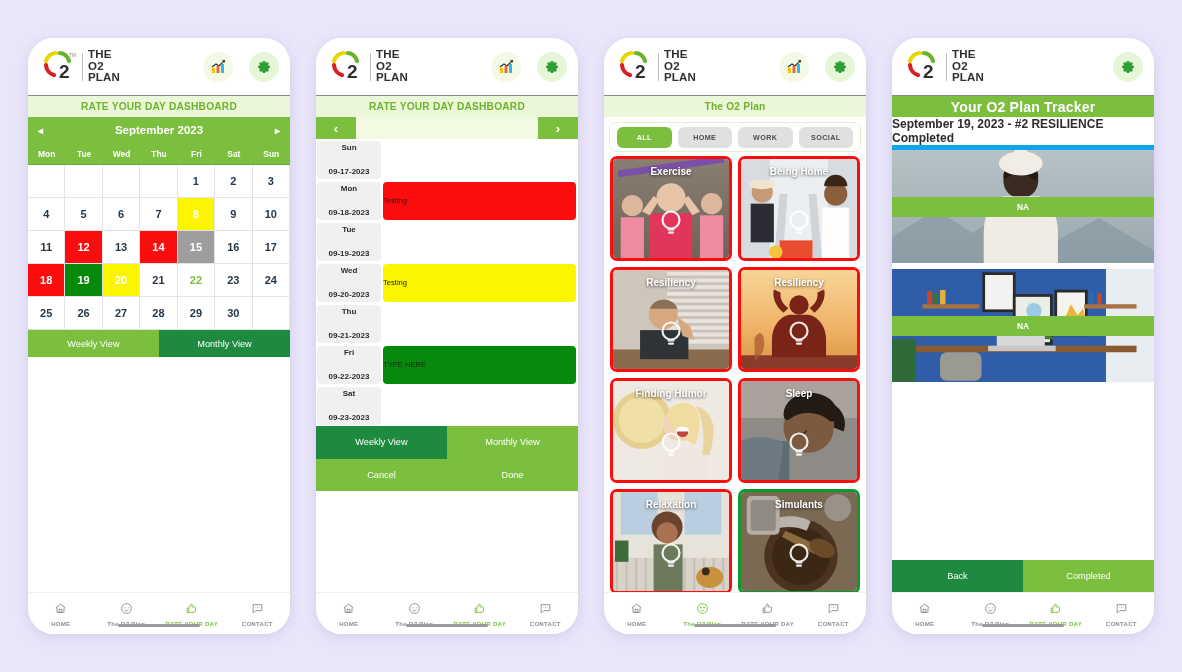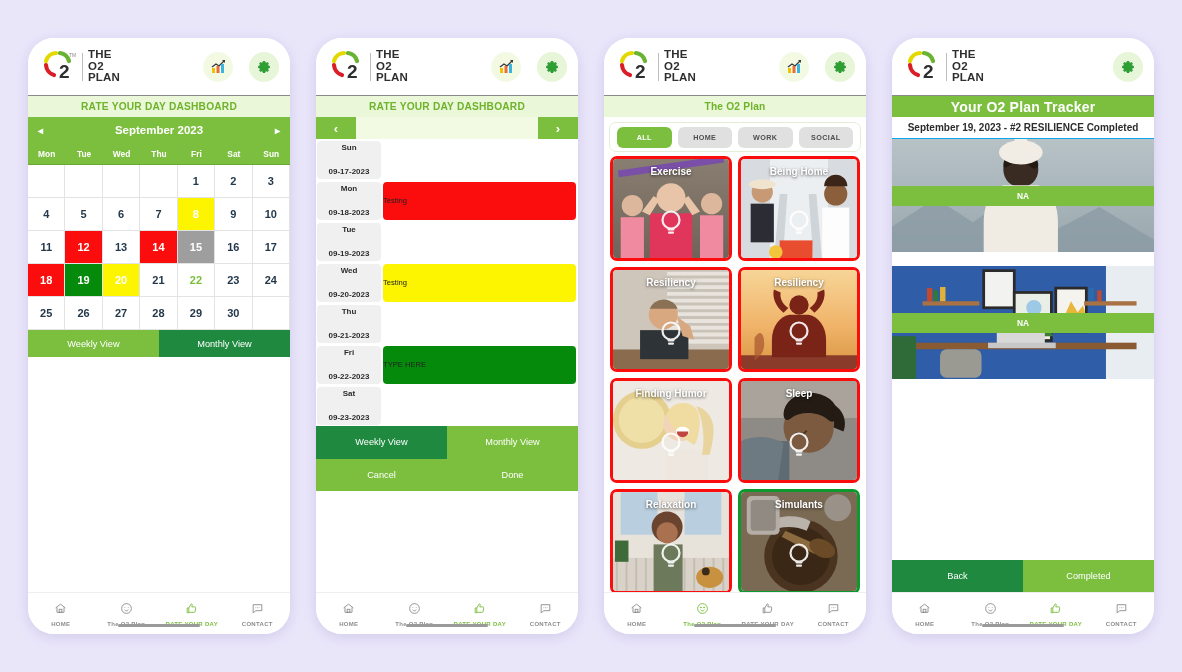--- a/index.html
+++ b/index.html
@@ -167,23 +167,23 @@
     position: absolute; top: 7px; left: 0; right: 0; text-align: center;
     color: #fff; font-size: 10px; font-weight: bold;
     text-shadow: 0 1px 3px rgba(0,0,0,.65); z-index: 3;
   }
   .bulb { position: absolute; left: 50%; top: 52%; transform: translateX(-50%); z-index: 3; opacity: .9; }
 
   
   .tracker-date {
     flex: 0 0 22px; background: #fff; color: #2c2c2c;
     display: flex; align-items: center; justify-content: center;
-    font-size: 10px; font-weight: bold; border-bottom: 1px solid #0ea5e9;
-  }
-  .tracker-item { position: relative; height: 113px; overflow: hidden; margin-bottom: 14px; }
+    font-size: 12px; font-weight: bold; border-bottom: 5px solid #0ea5e9;
+  }
+  .tracker-item { position: relative; height: 113px; overflow: hidden; margin-bottom: 6px; }
   .tracker-band {
     position: absolute; left: 0; right: 0; top: 50%; transform: translateY(-50%);
     height: 20px; background: #7cbf3f; color: #fff;
     display: flex; align-items: center; justify-content: center;
     font-size: 8.4px; font-weight: bold; z-index: 4;
   }
 </style>
 </head>
 <body>
 

